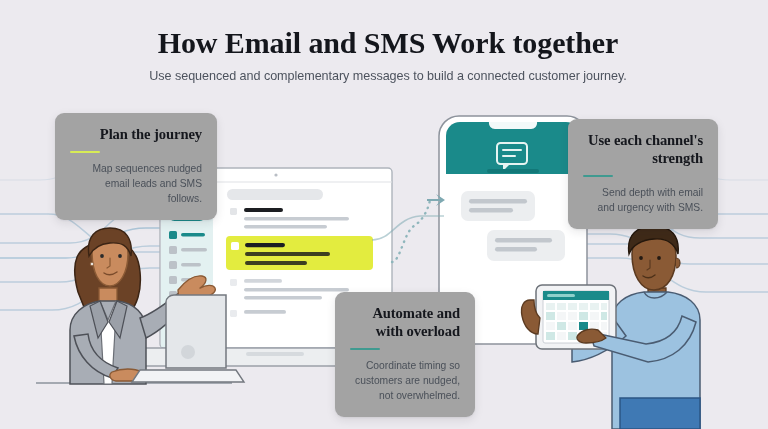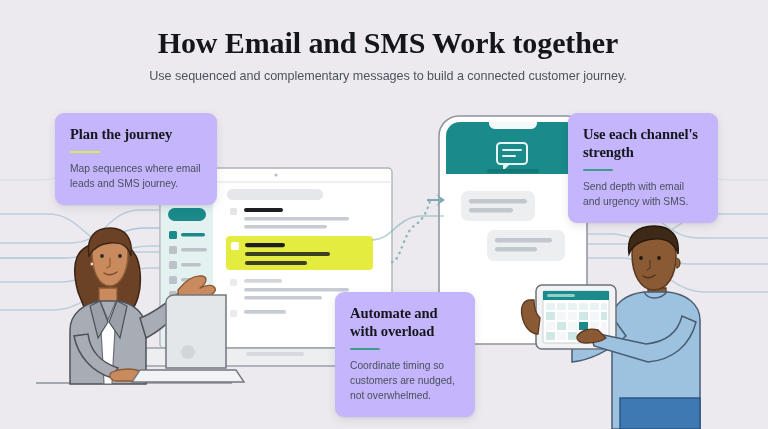--- a/index.html
+++ b/index.html
@@ -34,46 +34,47 @@
   }
   .subtitle {
     margin-top: 9px;
     font-size: 12.6px; font-weight: 400;
     color: #4d535e; letter-spacing: -0.05px;
   }
 
   
   .card {
     position: absolute;
-    background: #c4b5fd;
+    background: #a3a3a3;
     border-radius: 9px;
     box-shadow: 0 3px 10px rgba(30,34,44,0.10), 0 1px 2px rgba(30,34,44,0.06);
     z-index: 30;
     padding: 13px 15px 14px 15px;
+    text-align: right;
   }
   .card-title {
     font-family: "Liberation Serif", serif;
     font-size: 14.6px; font-weight: 700;
     color: #15171d; line-height: 1.22;
     letter-spacing: -0.1px;
   }
   .rule {
     width: 30px; height: 2.6px;
     border-radius: 2px;
     margin: 7px 0 8px 0;
   }
   .card-body {
     font-size: 10.3px;
     line-height: 1.46;
     color: #4a5059;
     letter-spacing: -0.02px;
   }
 
   #card-plan     { left: 55px;  top: 113px; width: 162px; }
-  #card-channel  { left: 568px; top: 113px; width: 150px; }
+  #card-channel  { left: 568px; top: 119px; width: 150px; }
   #card-automate { left: 335px; top: 292px; width: 140px; }
 </style>
 </head>
 <body>
 
 <div id="stage">
 
   <svg class="bg-svg" viewBox="0 0 768 429">
     <g fill="none" stroke="#b9ccdb" stroke-width="1.5" opacity="0.95">
       <path d="M-10,243 L70,243 C105,243 108,210 140,210 L200,210"></path>
@@ -298,21 +299,21 @@
   </svg>
 
   <div class="header">
     <div class="title">How Email and SMS Work together</div>
     <div class="subtitle">Use sequenced and complementary messages to build a connected customer journey.</div>
   </div>
 
   <div class="card" id="card-plan">
     <div class="card-title">Plan the journey</div>
     <div class="rule" style="background:#d8ec55"></div>
-    <div class="card-body">Map sequences where email leads and SMS journey.</div>
+    <div class="card-body">Map sequences nudged email leads and SMS follows.</div>
   </div>
 
   <div class="card" id="card-channel">
     <div class="card-title">Use each channel's strength</div>
     <div class="rule" style="background:#3f9a90"></div>
     <div class="card-body">Send depth with email and urgency with SMS.</div>
   </div>
 
   <div class="card" id="card-automate">
     <div class="card-title">Automate and with overload</div>

